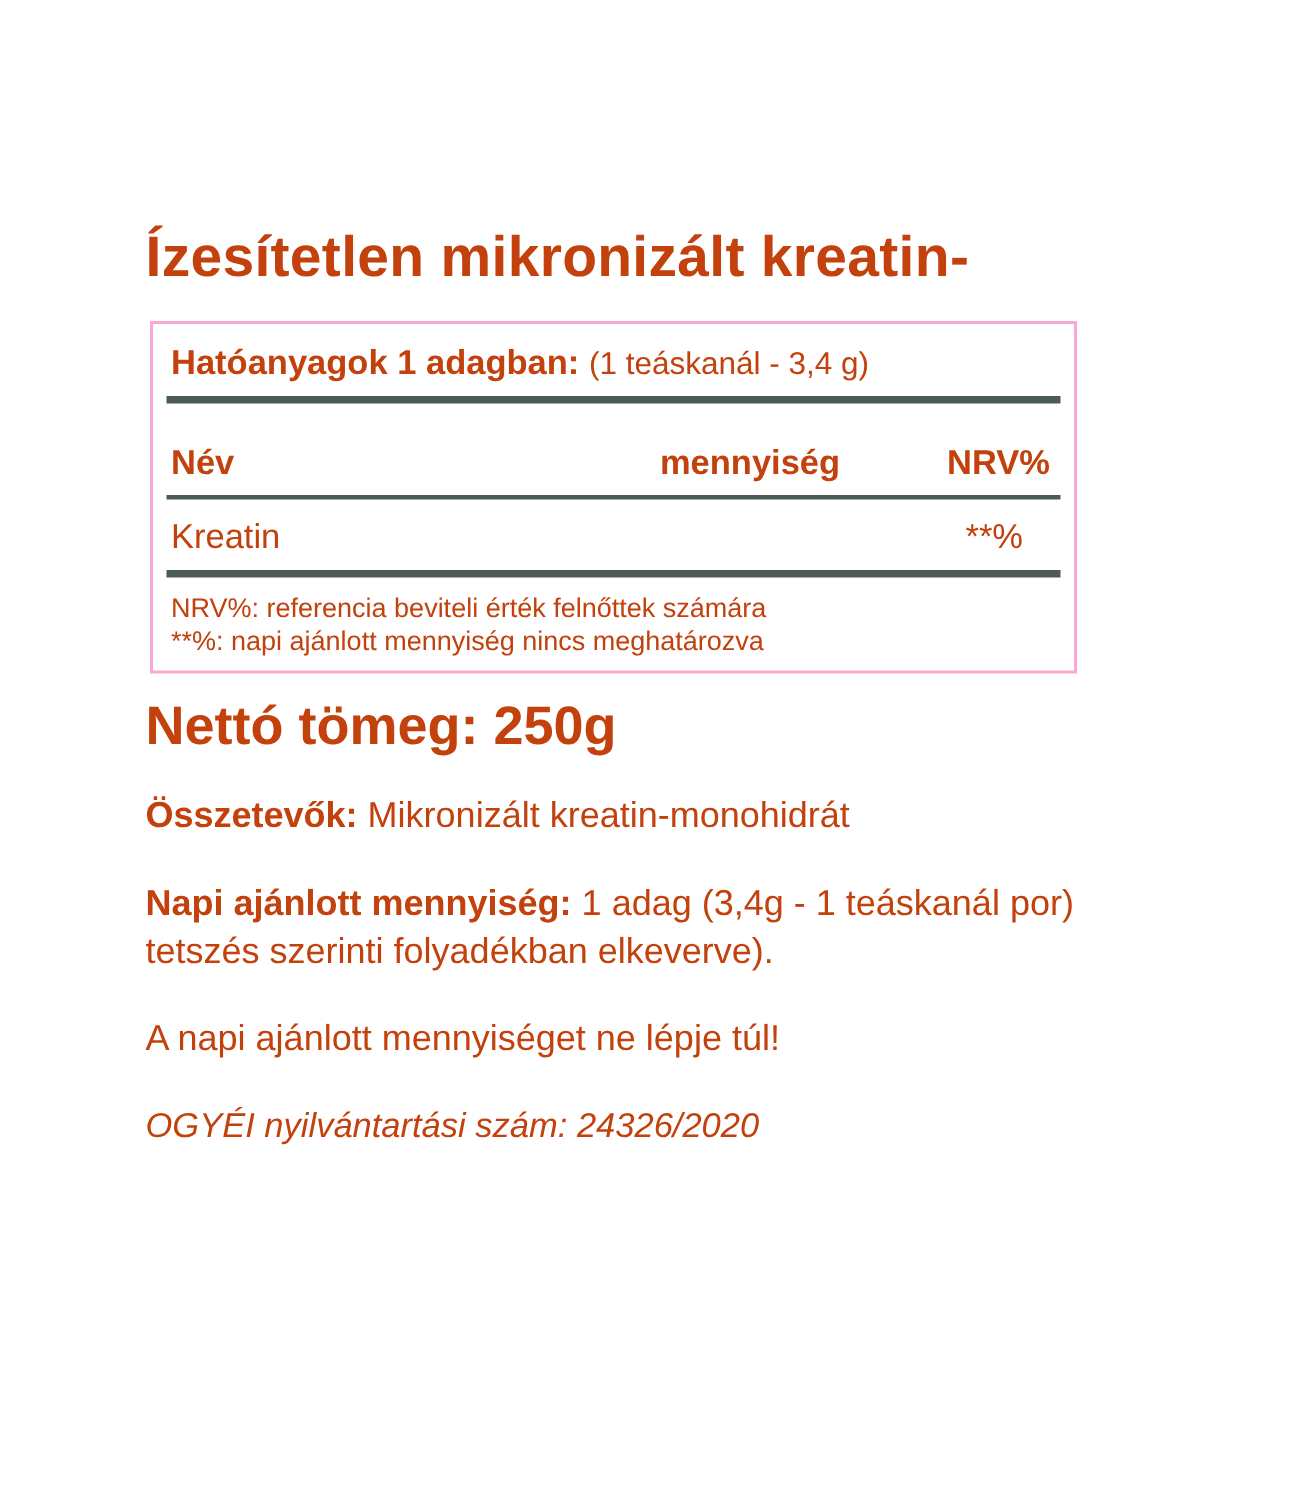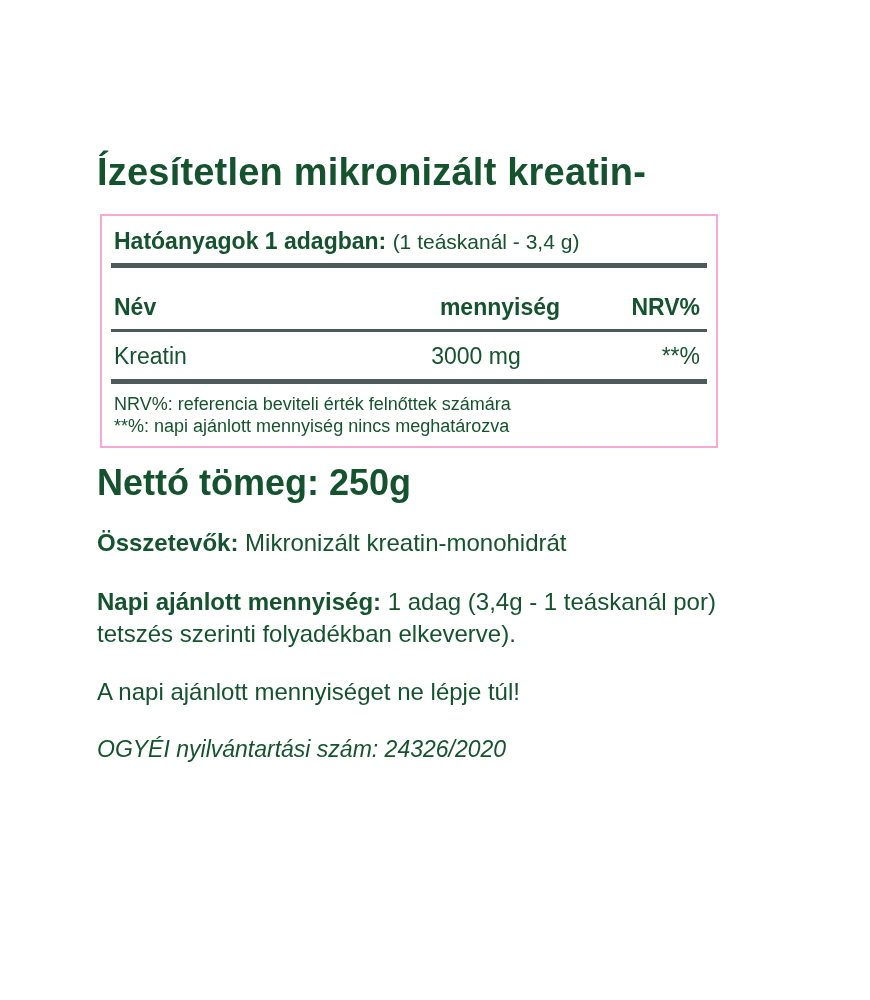--- a/index.html
+++ b/index.html
@@ -6,21 +6,21 @@
     margin: 0;
     padding: 0;
     background: #ffffff;
   }
   .sheet {
     position: relative;
     width: 870px;
     height: 1000px;
     background: #ffffff;
     font-family: "Liberation Sans", "DejaVu Sans", sans-serif;
-    color: #14532d;
+    color: #c2410c;
     overflow: hidden;
   }
   .content {
     position: absolute;
     left: 97px;
     top: 146px;
     width: 690px;
   }
   .product-title {
     font-size: 38px;
@@ -55,23 +55,22 @@
     align-items: baseline;
     font-size: 23px;
   }
   .facts-row.cols {
     font-weight: bold;
     padding: 12px 16px 9px 12px;
     line-height: 26px;
     margin-top: 14px;
   }
   .facts-row.data {
-    padding: 10px 16px 9px 12px;
+    padding: 10px 34px 9px 12px;
     line-height: 28px;
-    gap: 24px;
   }
   .c-name   { flex: 1 1 auto; text-align: left; }
   .c-amount { flex: 0 0 200px; text-align: center; }
   .c-nrv    { flex: 0 0 100px; text-align: right; }
   .facts-notes {
     padding: 9px 12px 9px 12px;
     font-size: 18px;
     line-height: 22px;
   }
 
@@ -117,21 +116,20 @@
       <div class="facts-row cols">
         <span class="c-name">Név</span>
         <span class="c-amount">mennyiség</span>
         <span class="c-nrv">NRV%</span>
       </div>
 
       <div class="rule thin"></div>
 
       <div class="facts-row data">
         <span class="c-name">Kreatin</span>
-        <span class="c-amount">3000 mg</span>
         <span class="c-nrv">**%</span>
       </div>
 
       <div class="rule thick"></div>
 
       <div class="facts-notes">
         <div>NRV%: referencia beviteli érték felnőttek számára</div>
         <div>**%: napi ajánlott mennyiség nincs meghatározva</div>
       </div>
     </div>

